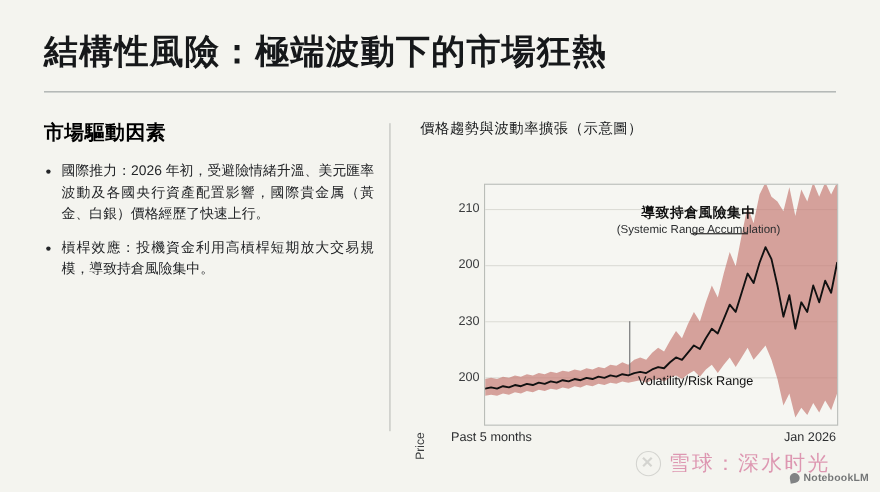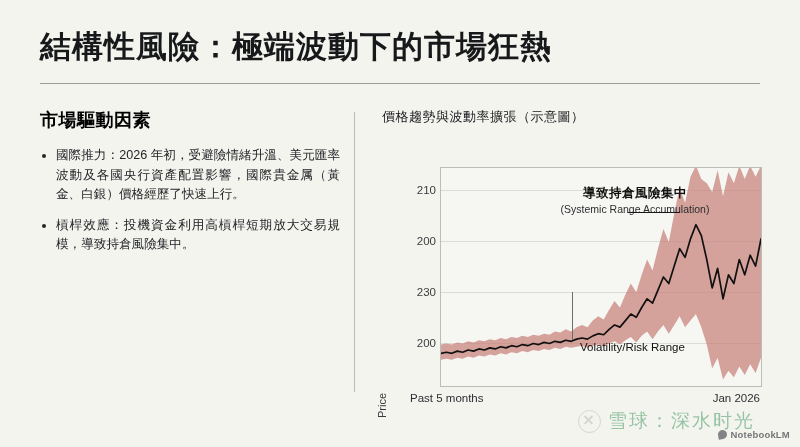--- a/index.html
+++ b/index.html
@@ -118,21 +118,21 @@
     border:1.6px solid #a9aaa6;position:relative;flex:none;
   }
   .wm-logo::before,.wm-logo::after{
     content:"";position:absolute;left:3.5px;top:8.6px;width:11px;height:1.8px;
     background:#a9aaa6;
   }
   .wm-logo::before{transform:rotate(45deg);}
   .wm-logo::after{transform:rotate(-45deg);}
   .wm-text{
     font-family:"DejaVu Sans", sans-serif;
-    font-size:19px;color:#15803d;letter-spacing:2px;white-space:nowrap;
+    font-size:19px;color:#be185d;letter-spacing:2px;white-space:nowrap;
   }
   .nb-badge{
     position:absolute;right:10px;bottom:7px;
     display:flex;align-items:center;gap:3px;opacity:.72;
   }
   .nb-mark{
     width:9px;height:9px;flex:none;position:relative;
   }
   .nb-mark::before{
     content:"";position:absolute;inset:0;border-radius:50% 50% 50% 0;

